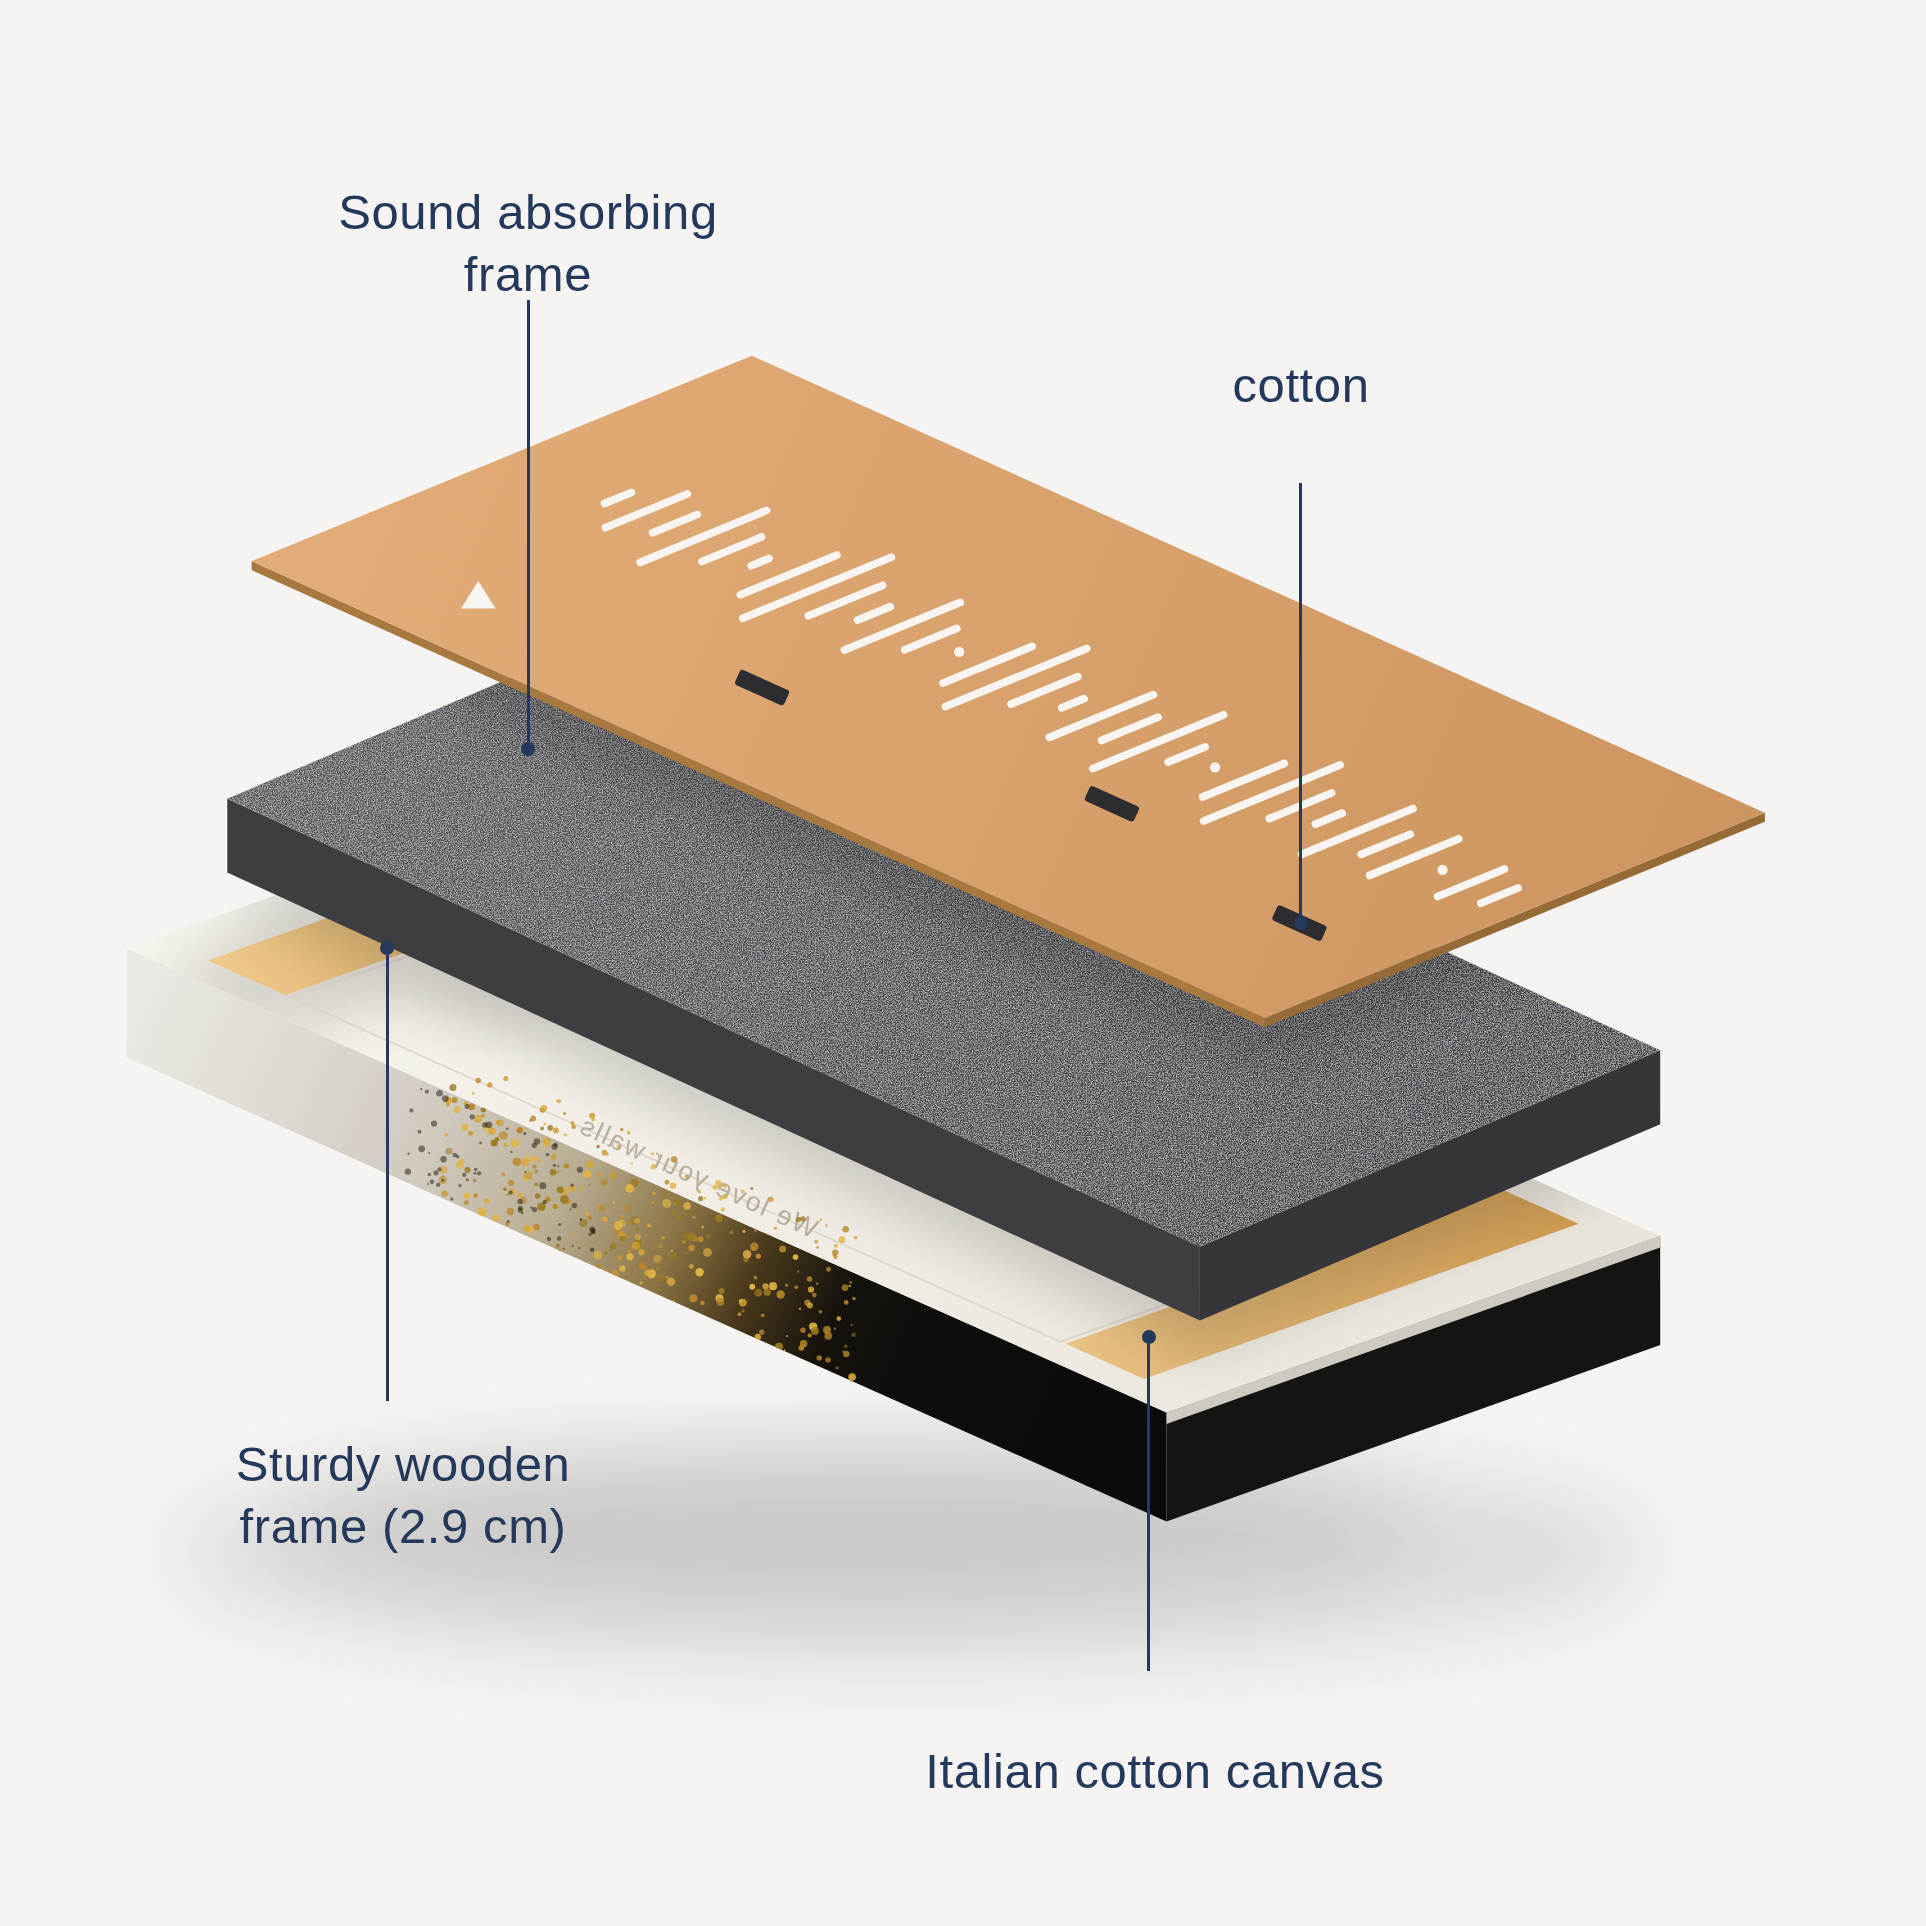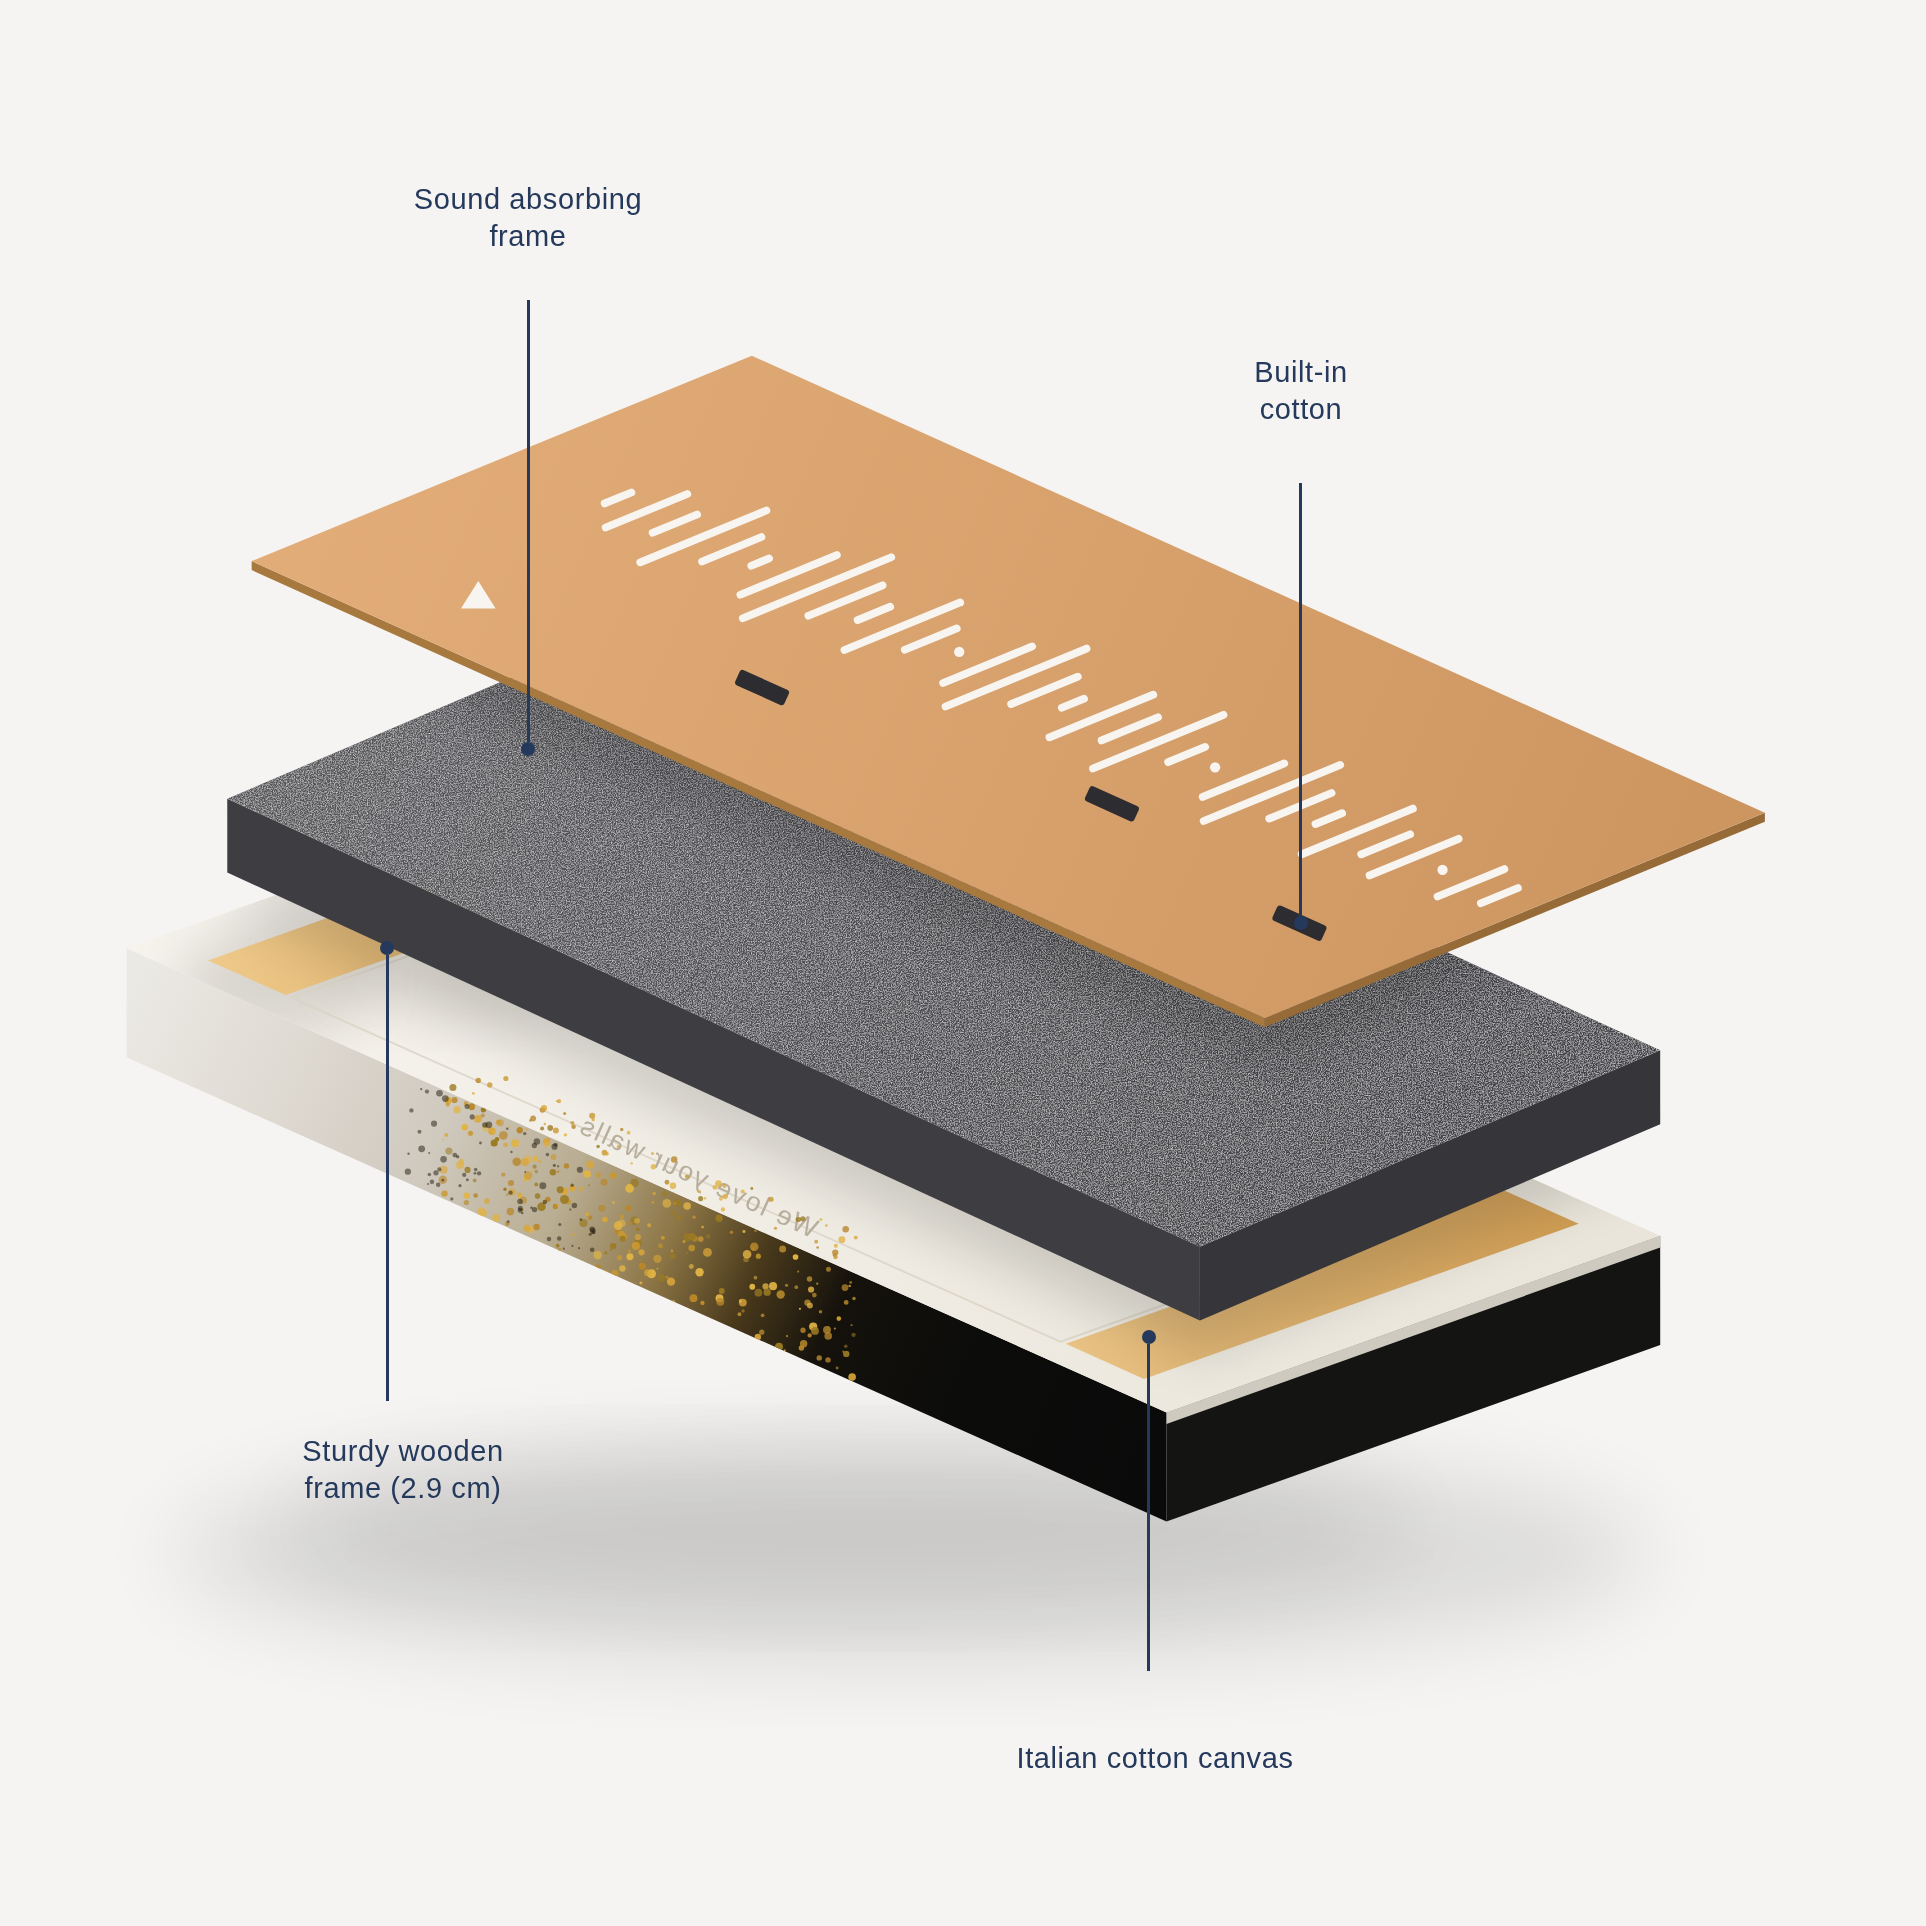--- a/index.html
+++ b/index.html
@@ -1,19 +1,19 @@
 <!DOCTYPE html>
 <html style="--navy: #24395b; --bg: #f5f4f2;font-size:10.3px"><head>
 <meta charset="utf-8">
 <style>
   html,body{margin:0;padding:0;}
   body{width:1926px;height:1926px;overflow:hidden;}
   .stage{position:relative;width:1926px;height:1926px;background:var(--bg,#f5f4f2);font-family:"Liberation Sans",sans-serif;}
   .stage svg{position:absolute;left:0;top:0;}
-  .lbl{position:absolute;text-align:center;font-size:29px;line-height:1.27;letter-spacing:0.6px;color:var(--navy,#24395b);font-weight:400;}
+  .lbl{position:absolute;text-align:center;font-size:49px;line-height:1.27;letter-spacing:0.6px;color:var(--navy,#24395b);font-weight:400;}
   .lbl .lbl-line{white-space:nowrap;}
   .cline{position:absolute;width:2.6px;background:var(--navy,#24395b);}
   .cdot{position:absolute;width:14px;height:14px;border-radius:50%;background:var(--navy,#24395b);}
 </style>
 </head>
 <body style="background: rgb(245, 244, 242);">
 
 <div class="stage">
 
   <svg width="1926" height="1926" viewBox="0 0 3000 3000">
@@ -529,21 +529,20 @@
   </svg>
 
   <div class="lbl" style="left:207px;top:181px;width:642px;">
     <div class="lbl-line">Sound absorbing</div>
     <div class="lbl-line">frame</div>
   </div>
   <div class="cline" style="left:527px;top:300px;height:442px;"></div>
   <div class="cdot" style="left:521px;top:742px;"></div>
 
   <div class="lbl" style="left:1044px;top:354px;width:514px;">
-    <div class="lbl-line">Built-in</div>
     <div class="lbl-line">cotton</div>
   </div>
   <div class="cline" style="left:1299px;top:483px;height:434px;"></div>
   <div class="cdot" style="left:1294px;top:916px;"></div>
 
   <div class="lbl" style="left:114px;top:1433px;width:578px;">
     <div class="lbl-line">Sturdy wooden</div>
     <div class="lbl-line">frame (2.9 cm)</div>
   </div>
   <div class="cline" style="left:386px;top:955px;height:446px;"></div>

